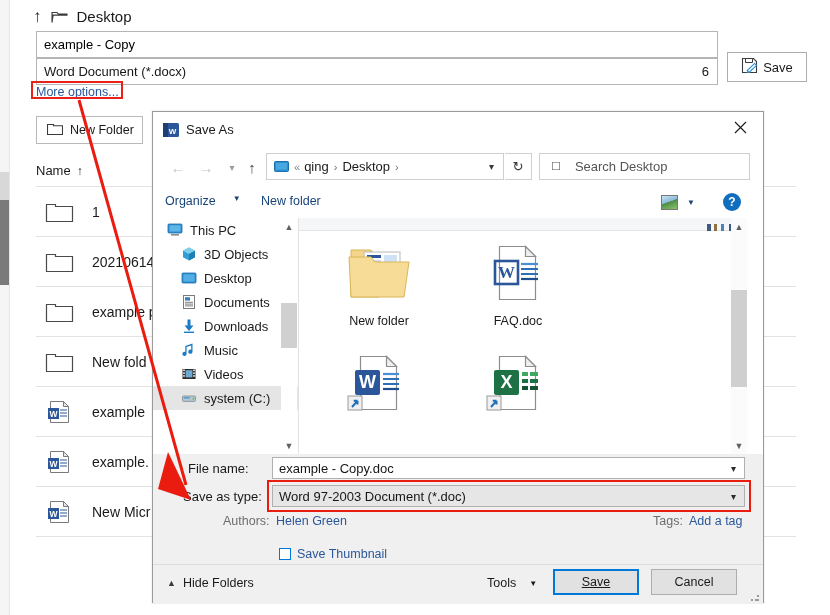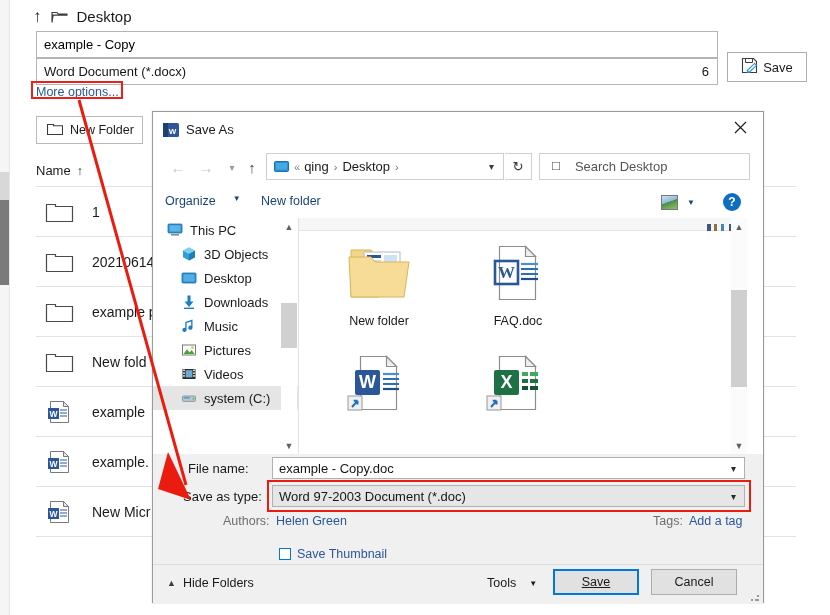--- a/index.html
+++ b/index.html
@@ -382,38 +382,40 @@
       </div>
       <div class="tree-item indent">
         <span class="tico"><svg width="16" height="16" viewBox="0 0 16 16">
               <rect x="1" y="3" width="14" height="10" rx="1" fill="#2a8fd4" stroke="#1b6ca8" stroke-width=".8"></rect>
               <rect x="2.4" y="4.3" width="11.2" height="7.2" fill="#55aee3"></rect>
             </svg></span>
         <span class="lbl">Desktop</span>
       </div>
       <div class="tree-item indent">
         <span class="tico"><svg width="16" height="16" viewBox="0 0 16 16">
+              <rect x="2.5" y="1.5" width="11" height="13" fill="#fff" stroke="#7b7b7b"></rect>
+              <rect x="4" y="3.2" width="5" height="3.4" fill="#3d7fbd"></rect>
+              <g stroke="#5a5a5a" stroke-width=".8">
+                <path d="M4 8.3h8M4 10.1h8M4 11.9h8"></path>
+              </g>
+            </svg></span>
+        <span class="lbl">Documents</span>
+      </div>
+      <div class="tree-item indent">
+        <span class="tico"><svg width="16" height="16" viewBox="0 0 16 16">
               <path d="M6.5 1.5h3v6h3L8 13 3.5 7.5h3z" fill="#1b7cc4"></path>
               <rect x="3" y="13.6" width="10" height="1.4" fill="#1b7cc4"></rect>
             </svg></span>
         <span class="lbl">Downloads</span>
       </div>
       <div class="tree-item indent">
         <span class="tico"><svg width="16" height="16" viewBox="0 0 16 16">
               <path d="M11.5 1.6v8.1a2.1 2.1 0 1 1-1.3-1.9V3.6l-4.6 1.3v6.9a2.1 2.1 0 1 1-1.3-1.9V4z" fill="#1b7cc4"></path>
             </svg></span>
         <span class="lbl">Music</span>
-      </div>
-      <div class="tree-item indent">
-        <span class="tico"><svg width="16" height="16" viewBox="0 0 16 16">
-              <rect x="1.5" y="3" width="13" height="10" fill="#fff" stroke="#7b7b7b"></rect>
-              <path d="M2.5 12 L6 7.2 L8.6 10.4 L10.6 8 L13.5 12z" fill="#4c9e3f"></path>
-              <circle cx="11.4" cy="5.6" r="1.3" fill="#f0c419"></circle>
-            </svg></span>
-        <span class="lbl">Pictures</span>
       </div>
       <div class="tree-item indent">
         <span class="tico"><svg width="16" height="16" viewBox="0 0 16 16">
               <rect x="1.5" y="3" width="13" height="10" fill="#2c2c2c"></rect>
               <g fill="#fff">
                 <rect x="2.2" y="3.6" width="1.6" height="1.5"></rect>
                 <rect x="2.2" y="6.4" width="1.6" height="1.5"></rect>
                 <rect x="2.2" y="9.2" width="1.6" height="1.5"></rect>
                 <rect x="12.2" y="3.6" width="1.6" height="1.5"></rect>
                 <rect x="12.2" y="6.4" width="1.6" height="1.5"></rect>

